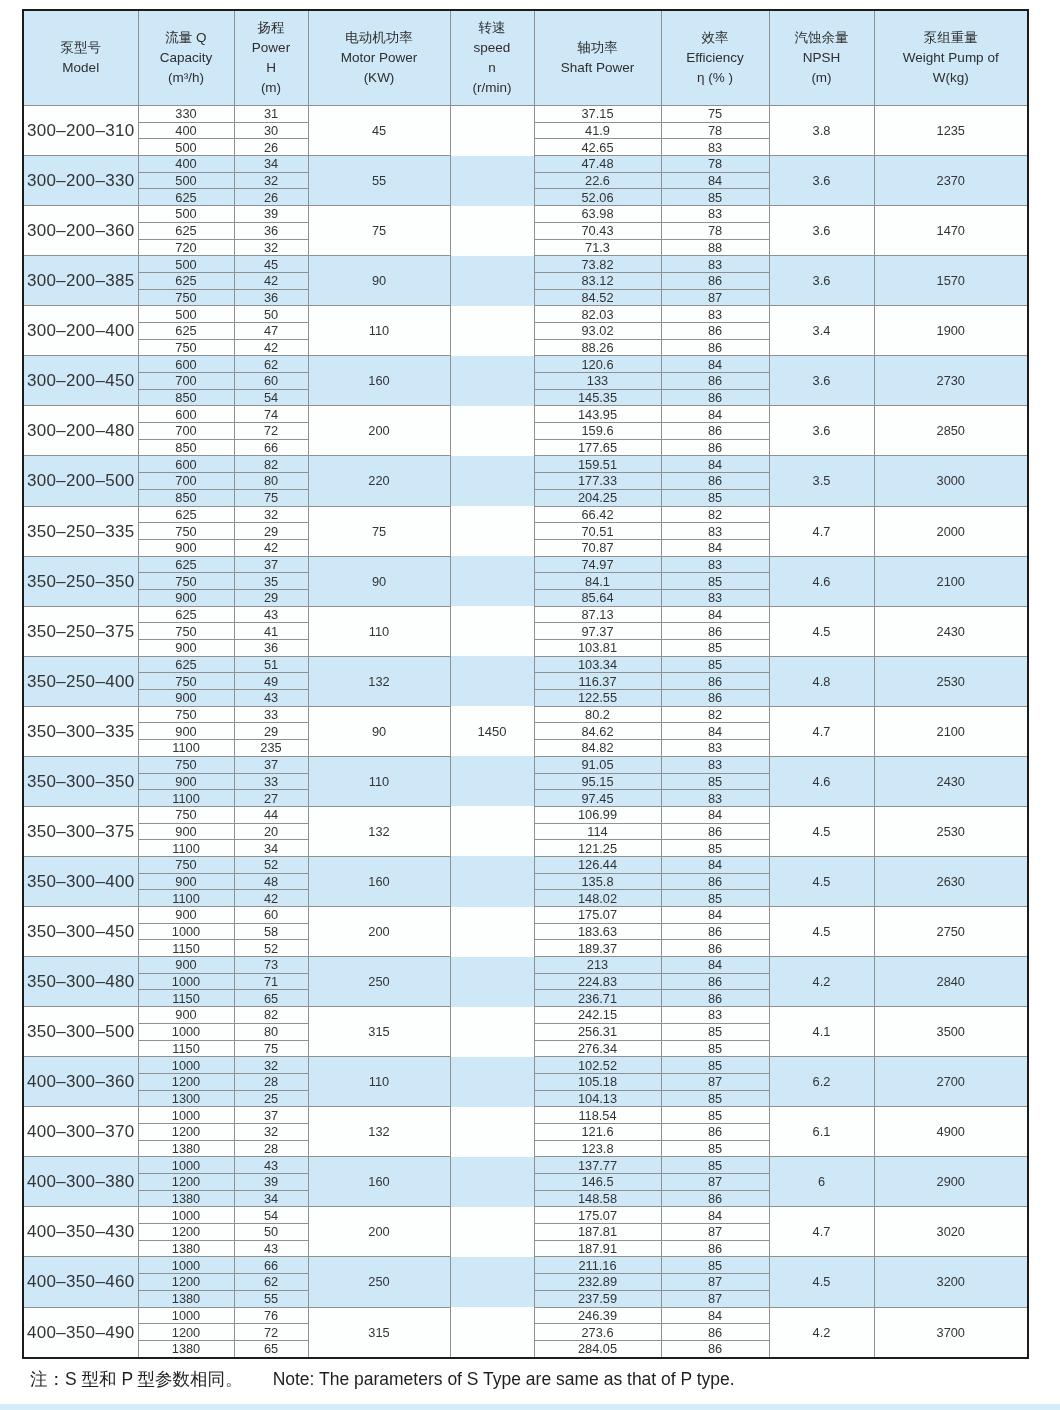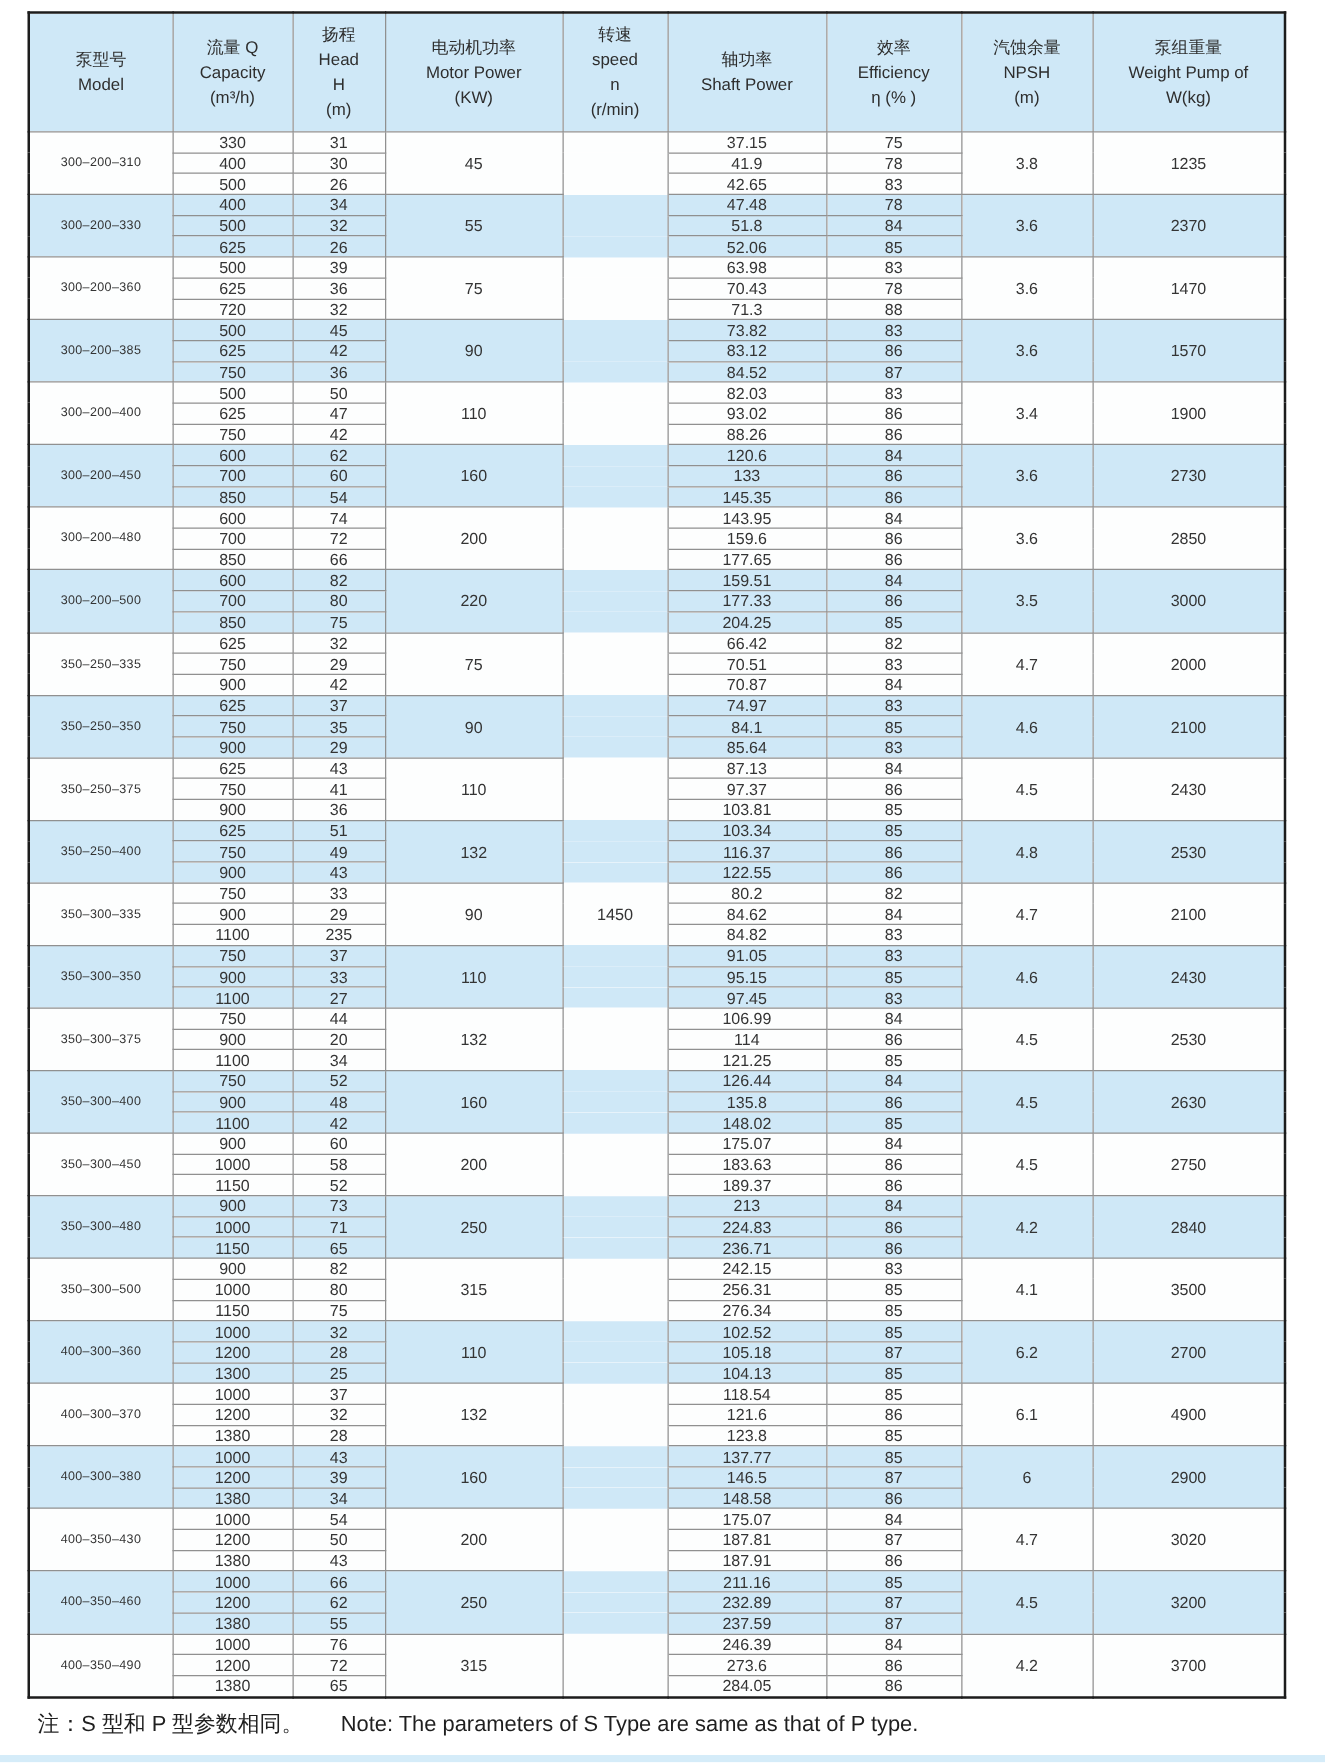--- a/index.html
+++ b/index.html
@@ -5,21 +5,21 @@
   html,body{margin:0;padding:0;background:#ffffff;}
   .page{position:relative;width:1060px;height:1410px;background:#ffffff;overflow:hidden;
         font-family:"Liberation Sans","DejaVu Sans",sans-serif;color:#333;}
   table.spec{position:absolute;left:22px;top:9px;width:1005px;border-collapse:collapse;
         table-layout:fixed;border:2px solid #1c1c1c;}
   th,td{border:1px solid #909090;text-align:center;vertical-align:middle;
         padding:0;overflow:hidden;white-space:nowrap;}
   th{height:94px;background:#cfe8f7;font-weight:normal;}
   .th-line{font-size:13.5px;line-height:1.5;color:#2e2e2e;}
   td{height:15.7px;line-height:15px;font-size:12.8px;color:#343434;background:transparent;}
-  td.model{font-size:10px;letter-spacing:0.3px;}
+  td.model{font-size:17px;letter-spacing:0.3px;}
   tr.stripe td{background:#cfe8f7;}
   tr:not(.stripe) td{background:#fdfefe;}
   td.speed{border-top:none;border-bottom:none;font-size:13px;}
   .note{position:absolute;left:30px;top:1367px;width:1000px;font-size:17.5px;color:#1f1f1f;}
   .note .zh{margin-right:30px;}
   .bottom-strip{position:absolute;left:0;bottom:0;width:1060px;height:6px;background:#d5ecf9;}
 </style>
 </head>
 <body>
 
@@ -43,21 +43,21 @@
             <div class="th-line">泵型号</div>
             <div class="th-line">Model</div>
           </th>
           <th>
             <div class="th-line">流量 Q</div>
             <div class="th-line">Capacity</div>
             <div class="th-line">(m³/h)</div>
           </th>
           <th>
             <div class="th-line">扬程</div>
-            <div class="th-line">Head</div>
+            <div class="th-line">Power</div>
             <div class="th-line">H</div>
             <div class="th-line">(m)</div>
           </th>
           <th>
             <div class="th-line">电动机功率</div>
             <div class="th-line">Motor Power</div>
             <div class="th-line">(KW)</div>
           </th>
           <th>
             <div class="th-line">转速</div>
@@ -120,21 +120,21 @@
           <td class="speed"></td>
           <td>47.48</td>
           <td>78</td>
           <td rowspan="3">3.6</td>
           <td rowspan="3">2370</td>
         </tr>
         <tr class="stripe">
           <td>500</td>
           <td>32</td>
           <td class="speed"></td>
-          <td>51.8</td>
+          <td>22.6</td>
           <td>84</td>
         </tr>
         <tr class="stripe">
           <td>625</td>
           <td>26</td>
           <td class="speed"></td>
           <td>52.06</td>
           <td>85</td>
         </tr>
         <tr>

